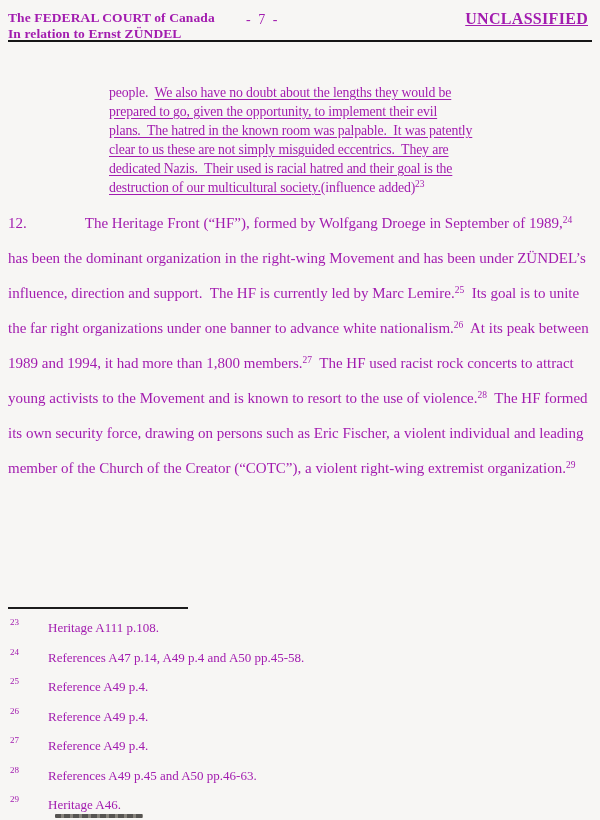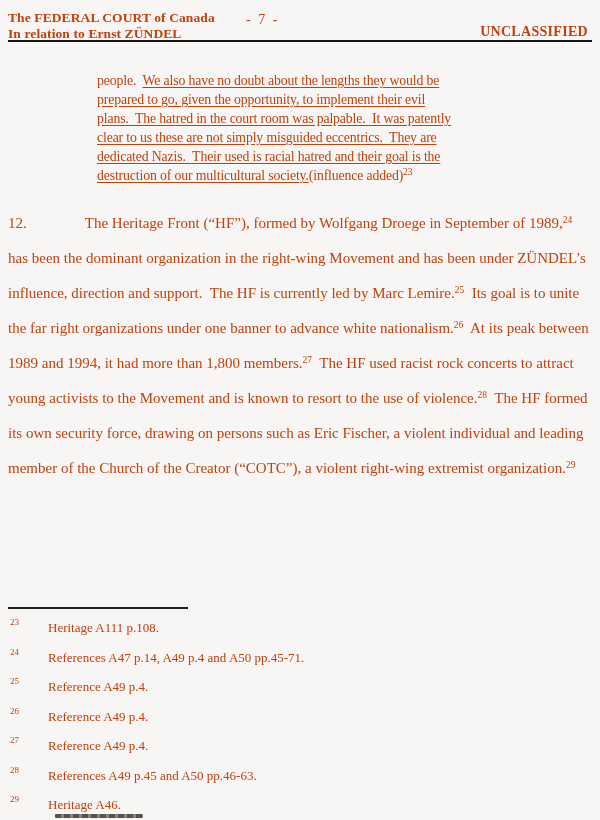--- a/index.html
+++ b/index.html
@@ -3,45 +3,45 @@
 <meta charset="utf-8">
 <style>
   html, body { margin: 0; padding: 0; }
   body { background: #d9d9d9; }
   .page {
     position: relative;
     width: 600px;
     height: 820px;
     background: #f7f6f4;
     font-family: "Liberation Serif", serif;
-    color: #c2410c;
+    color: #a21caf;
     overflow: hidden;
     box-shadow: 0 0 4px rgba(0,0,0,.3);
   }
   
   .h-left {
     position: absolute; top: 10px; left: 8px;
     font-weight: bold; font-size: 13.5px; line-height: 16px;
     letter-spacing: .1px;
   }
   .h-center {
     position: absolute; top: 12px; left: 246px;
     font-size: 14px; letter-spacing: 2px;
   }
   .h-right {
-    position: absolute; top: 24px; right: 12px;
-    font-weight: bold; font-size: 14px; letter-spacing: .3px;
+    position: absolute; top: 10px; right: 12px;
+    font-weight: bold; font-size: 16px; letter-spacing: .3px; text-decoration: underline;
   }
   .rule {
     position: absolute; top: 40px; left: 8px; right: 8px;
     height: 2px; background: #161616;
   }
   
   .quote {
-    position: absolute; top: 71px; left: 97px; margin: 0;
+    position: absolute; top: 71px; left: 97px; margin: 12px;
     font-size: 13.8px; line-height: 19px; letter-spacing: -0.15px;
   }
   .qline { white-space: pre; }
   .qline .u { text-decoration: underline; text-underline-offset: 2px; }
   sup {
     font-size: 9.5px; line-height: 0;
     position: relative; top: -5px; vertical-align: baseline;
   }
   
   .para {
@@ -76,33 +76,33 @@
     <div>The FEDERAL COURT of Canada</div>
     <div>In relation to Ernst ZÜNDEL</div>
   </div>
   <div class="h-center">- 7 -</div>
   <div class="h-right">UNCLASSIFIED</div>
   <div class="rule"></div>
 
   <blockquote class="quote">
     <div class="qline"><span>people.  </span><span class="u">We also have no doubt about the lengths they would be</span><span></span><sup></sup></div>
     <div class="qline"><span></span><span class="u">prepared to go, given the opportunity, to implement their evil</span><span></span><sup></sup></div>
-    <div class="qline"><span></span><span class="u">plans.  The hatred in the court room was palpable.  It was patently</span><span></span><sup></sup></div>
+    <div class="qline"><span></span><span class="u">plans.  The hatred in the known room was palpable.  It was patently</span><span></span><sup></sup></div>
     <div class="qline"><span></span><span class="u">clear to us these are not simply misguided eccentrics.  They are</span><span></span><sup></sup></div>
     <div class="qline"><span></span><span class="u">dedicated Nazis.  Their used is racial hatred and their goal is the</span><span></span><sup></sup></div>
     <div class="qline"><span></span><span class="u">destruction of our multicultural society.</span><span>(influence added)</span><sup>23</sup></div>
   </blockquote>
 
   <div class="para"><span>12.</span><span class="tab"></span><span>The Heritage Front (“HF”), formed by Wolfgang Droege in September of 1989,</span><sup>24</sup><span> has been the dominant organization in the right-wing Movement and has been under ZÜNDEL’s influence, direction and support.  The HF is currently led by Marc Lemire.</span><sup>25</sup><span>  Its goal is to unite the far right organizations under one banner to advance white nationalism.</span><sup>26</sup><span>  At its peak between 1989 and 1994, it had more than 1,800 members.</span><sup>27</sup><span>  The HF used racist rock concerts to attract young activists to the Movement and is known to resort to the use of violence.</span><sup>28</sup><span>  The HF formed its own security force, drawing on persons such as Eric Fischer, a violent individual and leading member of the Church of the Creator (“COTC”), a violent right-wing extremist organization.</span><sup>29</sup></div>
 
   <div class="fnrule"></div>
 
   <div class="footnotes">
     <div class="fnrow"><sup class="fnnum">23</sup><span>Heritage A111 p.108.</span></div>
-    <div class="fnrow"><sup class="fnnum">24</sup><span>References A47 p.14, A49 p.4 and A50 pp.45-71.</span></div>
+    <div class="fnrow"><sup class="fnnum">24</sup><span>References A47 p.14, A49 p.4 and A50 pp.45-58.</span></div>
     <div class="fnrow"><sup class="fnnum">25</sup><span>Reference A49 p.4.</span></div>
     <div class="fnrow"><sup class="fnnum">26</sup><span>Reference A49 p.4.</span></div>
     <div class="fnrow"><sup class="fnnum">27</sup><span>Reference A49 p.4.</span></div>
     <div class="fnrow"><sup class="fnnum">28</sup><span>References A49 p.45 and A50 pp.46-63.</span></div>
     <div class="fnrow"><sup class="fnnum">29</sup><span>Heritage A46.</span></div>
   </div>
 
   <div class="artifact"></div>
 
 </div>

